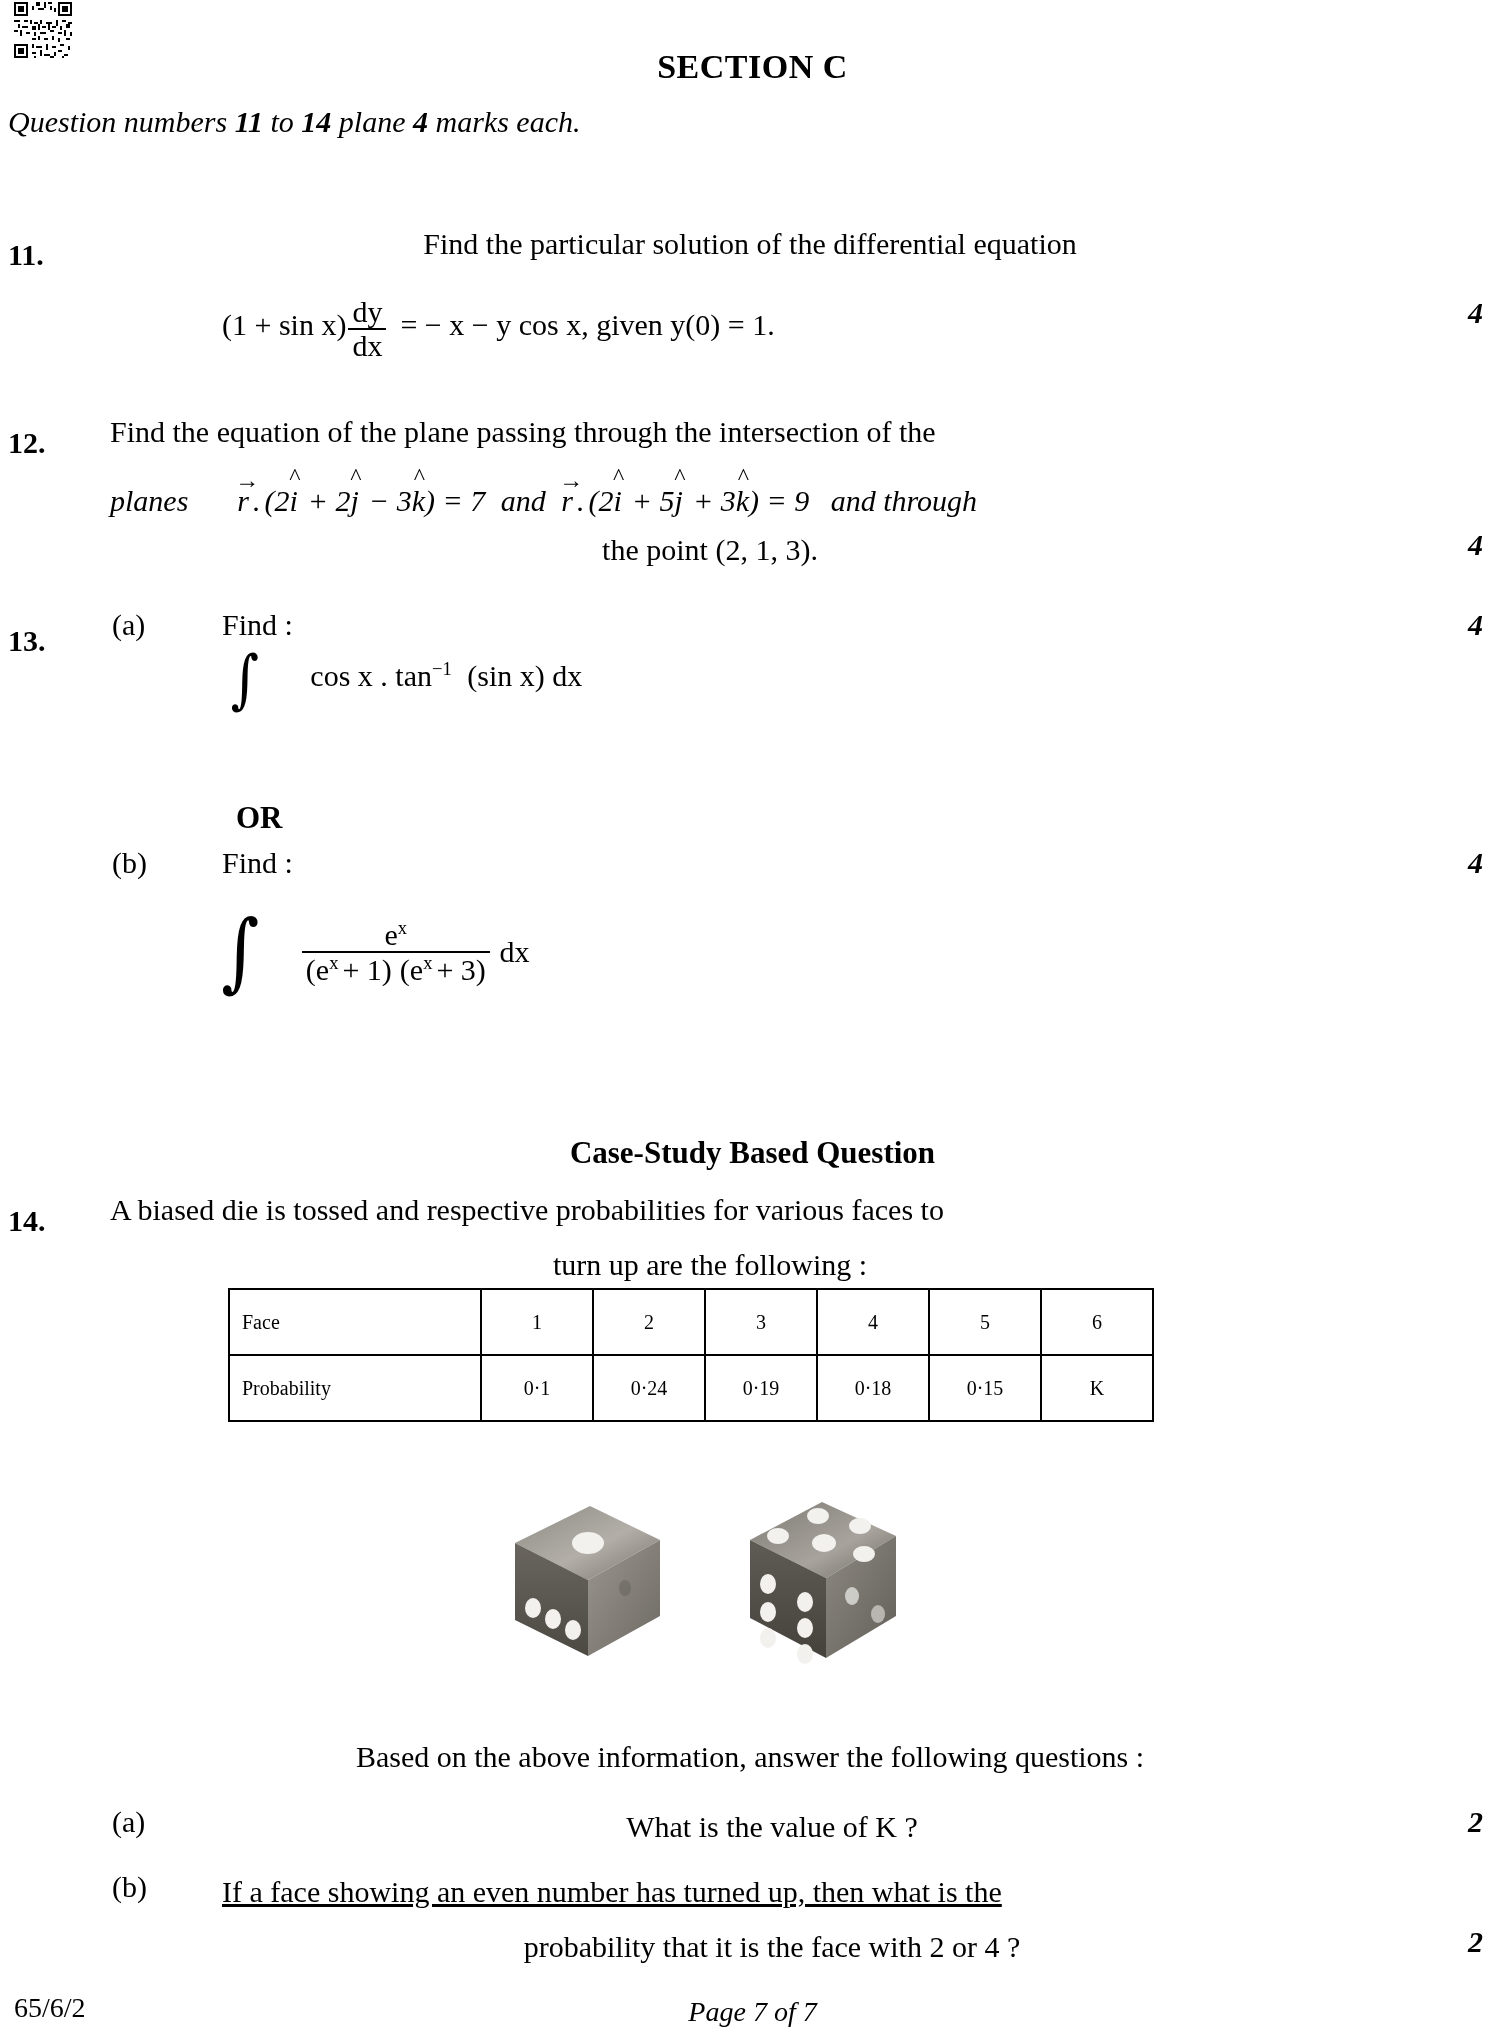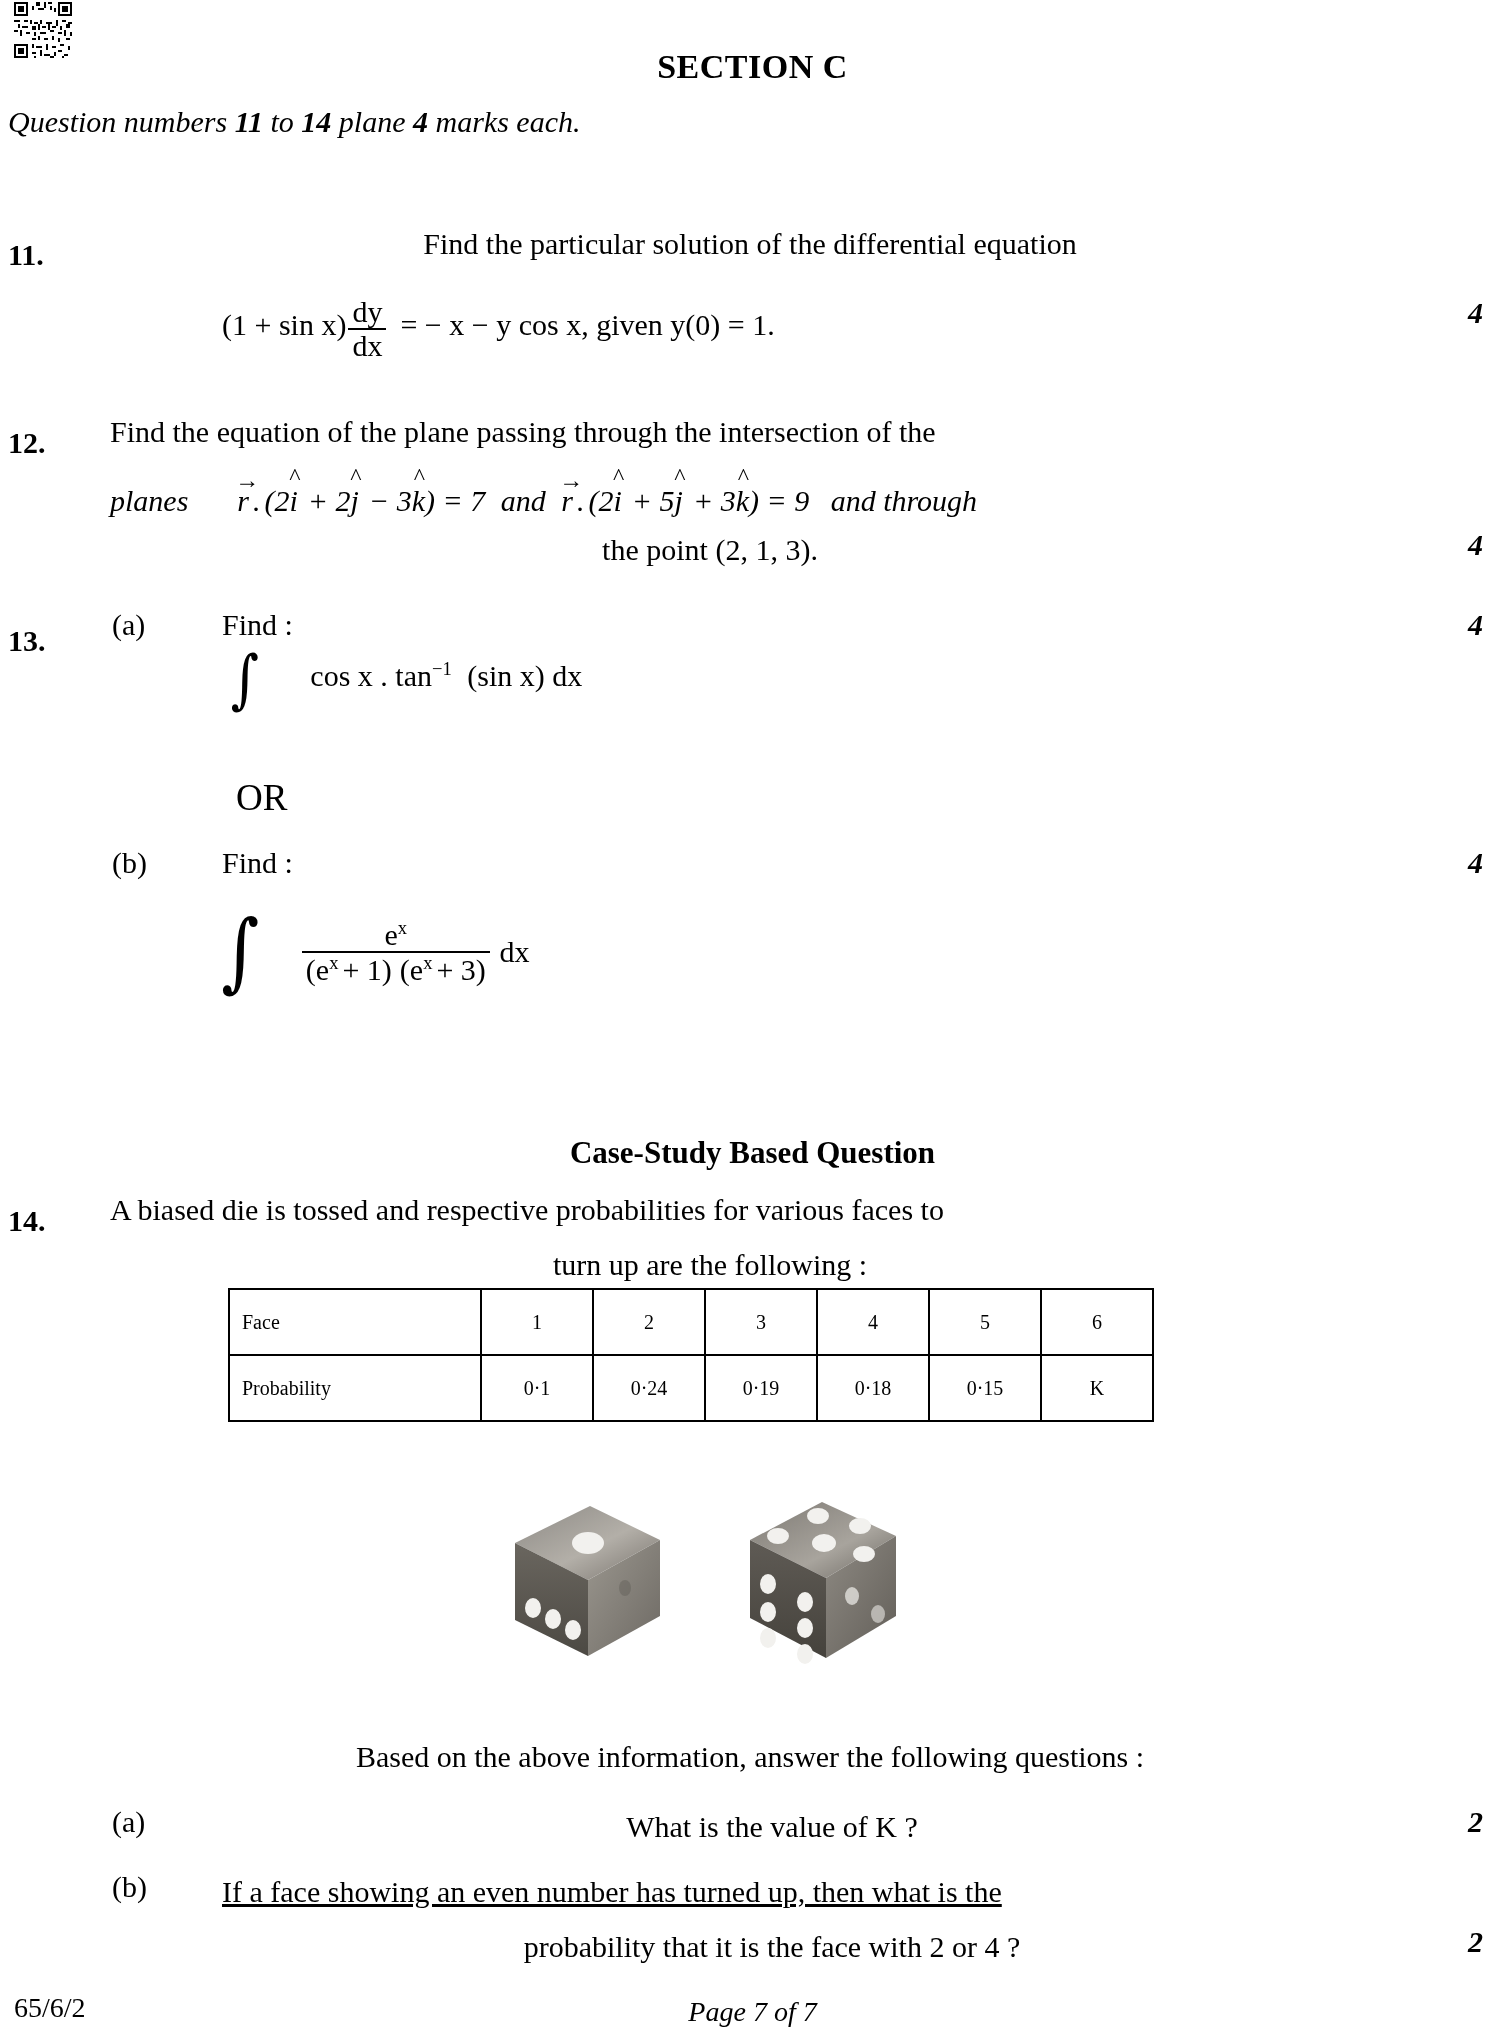--- a/index.html
+++ b/index.html
@@ -129,22 +129,23 @@
   .hatv .hat {
     position: absolute;
     top: -20px;
     left: 50%;
     transform: translateX(-50%);
     font-size: 24px;
     line-height: 1;
   }
   .or-word {
     position: absolute;
-    font-weight: normal;
-    font-size: 37px;
+    font-weight: bold;
+    font-size: 31px;
+    margin-top: 24px;
   }
 
   
   .prob-table {
     position: absolute;
     left: 228px;
     top: 1288px;
     border-collapse: collapse;
     font-size: 20px;
   }

